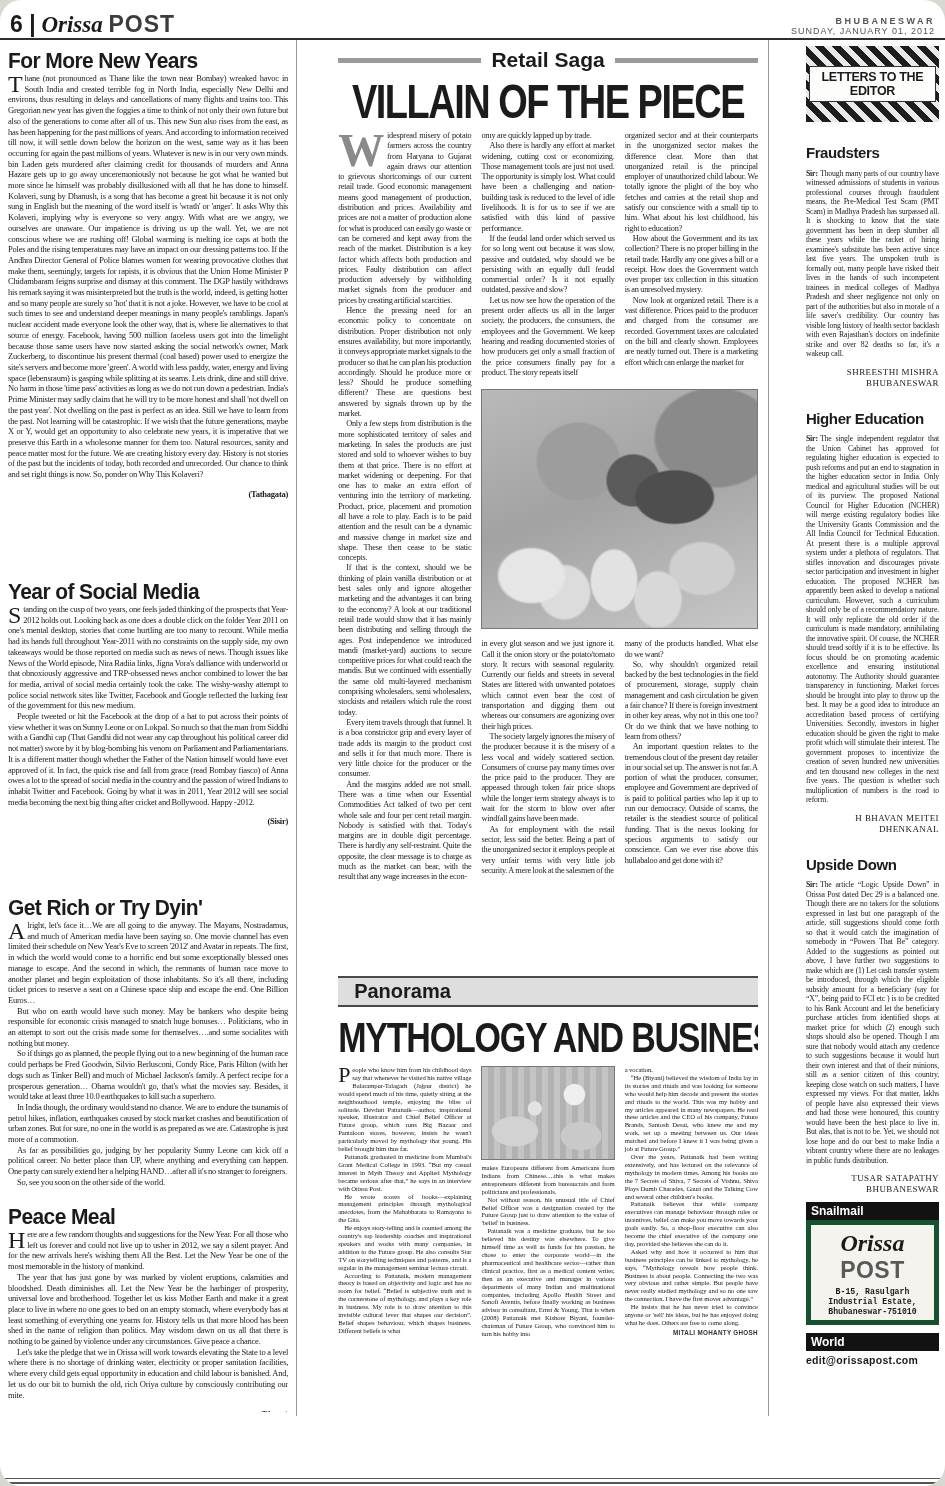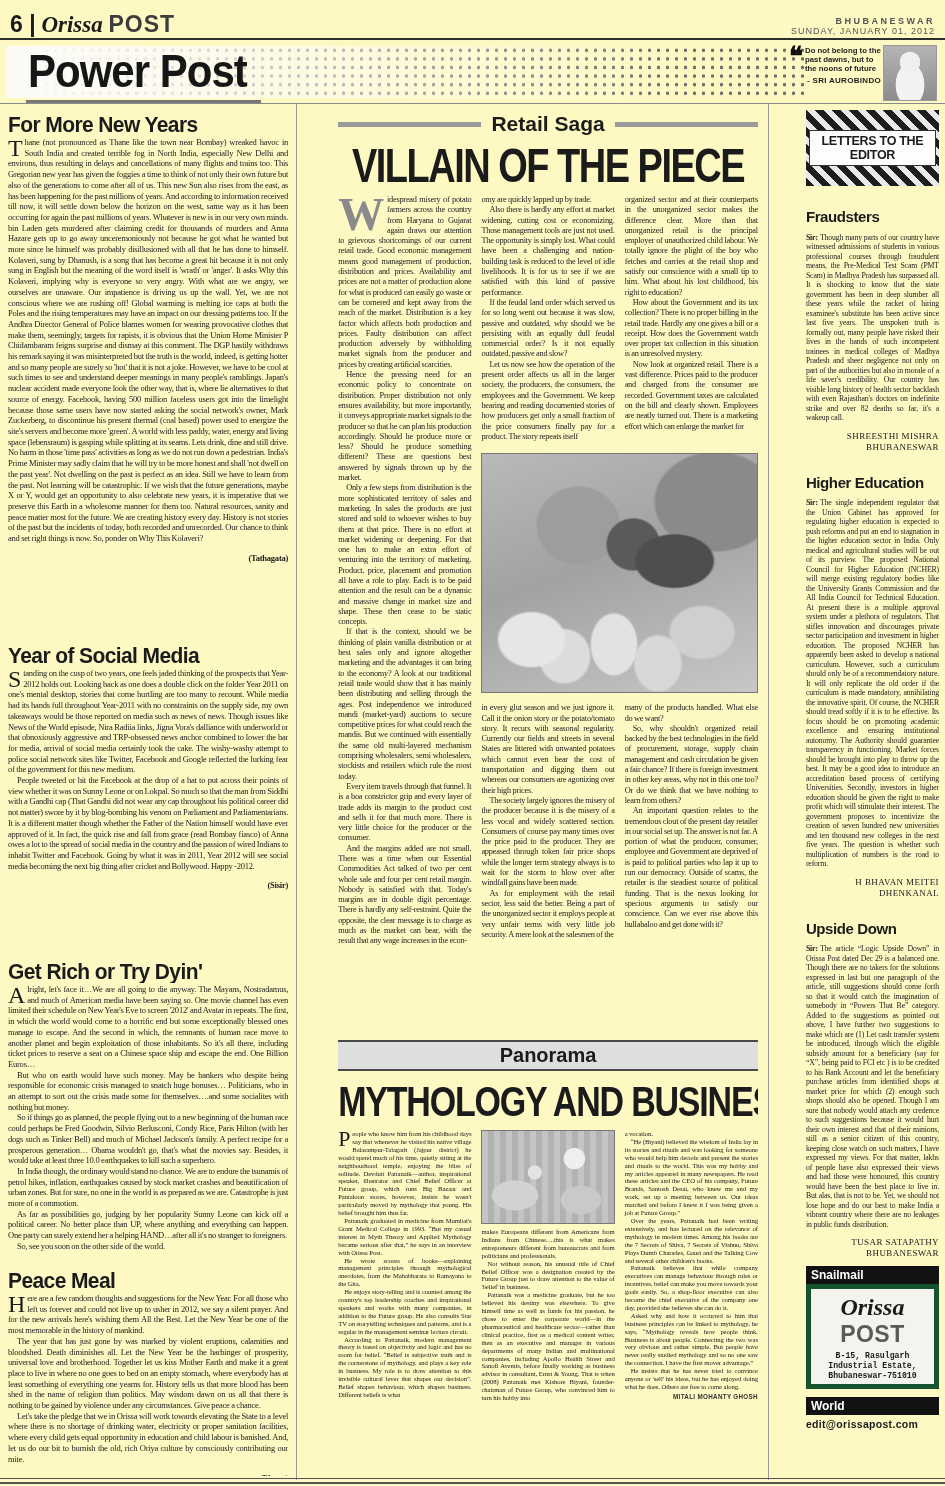--- a/index.html
+++ b/index.html
@@ -1,17 +1,17 @@
 <!DOCTYPE html>
 <html><head>
 <meta charset="utf-8">
 <style>
   html,body{margin:0;padding:0;background:#d8d7d2;}
-  .page{position:relative;width:945px;height:1486px;margin:0 auto;background:#fef9c3;
-        font-family:"Liberation Serif",serif;color:#1b1b1b;overflow:hidden;}
+  .page{position:relative;width:945px;height:1486px;margin:0 auto;background:#ffffff;
+        font-family:"Liberation Serif",serif;color:#1b1b1b;overflow:hidden;border-radius:21px;}
   
   .topbar{height:40px;display:flex;justify-content:space-between;align-items:flex-end;
           padding:3px 10px 2px 10px;border-bottom:2px solid #2e2e2e;box-sizing:border-box;}
   .brand{font-size:23px;line-height:23px;white-space:nowrap;}
   .brand .num{font-family:"Liberation Sans",sans-serif;font-weight:bold;}
   .brand .it{font-style:italic;font-weight:bold;}
   .brand .post{font-family:"Liberation Sans",sans-serif;font-weight:bold;letter-spacing:1px;color:#3c3c3c;}
   .tb-right{text-align:right;font-family:"Liberation Sans",sans-serif;color:#555;}
   .tb-city{font-size:9px;font-weight:bold;letter-spacing:2.5px;}
   .tb-date{font-size:9px;letter-spacing:1px;}
@@ -75,22 +75,22 @@
        linear-gradient(160deg,#b9b9b9 0%,#a2a2a2 45%,#c7c7c7 100%);}
   .rc2b{grid-column:2;grid-row:3;}
   .rc3b{grid-column:3;grid-row:3;}
   .mbody{font-size:8.3px;line-height:10.3px;text-align:justify;letter-spacing:-0.22px;word-spacing:-0.3px;}
   .mbody p{margin:0;}
   .mbody p + p{text-indent:8px;}
   .retail-cap{float:left;font-size:46px;line-height:38px;color:#8a8a8a;padding:1px 3px 0 0;font-weight:bold;}
   
   .panorama{overflow:hidden;}
   .panbar{background:#dedede;border-top:2px solid #4a4a4a;border-bottom:2px solid #4a4a4a;
-          text-align:center;font-family:"Liberation Sans",sans-serif;font-weight:bold;
-          font-size:20px;padding:2px 4px;margin-top:4px;}
+          text-align:left;font-family:"Liberation Sans",sans-serif;font-weight:bold;
+          font-size:20px;padding:2px 16px;margin-top:4px;}
   .panhead{font-family:"Liberation Sans",sans-serif;font-weight:bold;text-align:center;
            font-size:34px;letter-spacing:-1.2px;white-space:nowrap;
            transform:scaleY(1.25);transform-origin:center top;margin:6px 0 14px 0;}
   .pangrid{display:flex;gap:10px;}
   .pangrid > div{flex:1;}
   .pbody{font-size:6.7px;line-height:7.9px;text-align:justify;letter-spacing:-0.1px;}
   .pbody p{margin:0;}
   .pbody p + p{text-indent:6px;}
   .pan-cap{float:left;font-size:22px;line-height:17px;padding:0 2px 0 0;}
   .deity{height:92px;border:1px solid #777;margin-bottom:4px;
@@ -141,30 +141,20 @@
       <span class="num">6 |</span>
       <span class="it">Orissa</span>
       <span class="post">POST</span>
     </div>
     <div class="tb-right">
       <div class="tb-city">BHUBANESWAR</div>
       <div class="tb-date">SUNDAY, JANUARY 01, 2012</div>
     </div>
   </div>
 
-  <div class="masthead">
-    <div class="dots"></div>
-    <div class="ppost">Power Post</div>
-    <div class="mast-quote">
-      <span class="qmark">❝</span>
-      <div class="qtext">Do not belong to the past dawns, but to the noons of future</div>
-      <div class="qattr">- SRI AUROBINDO</div>
-    </div>
-    <div class="portrait"></div>
-  </div>
 
   <div class="content">
 
     <div class="colL">
 
       <div class="art" style="height:531px;">
         <div class="art-h">For More New Years</div>
         <div class="body">
           <span class="dropcap">T</span>
           <div>

